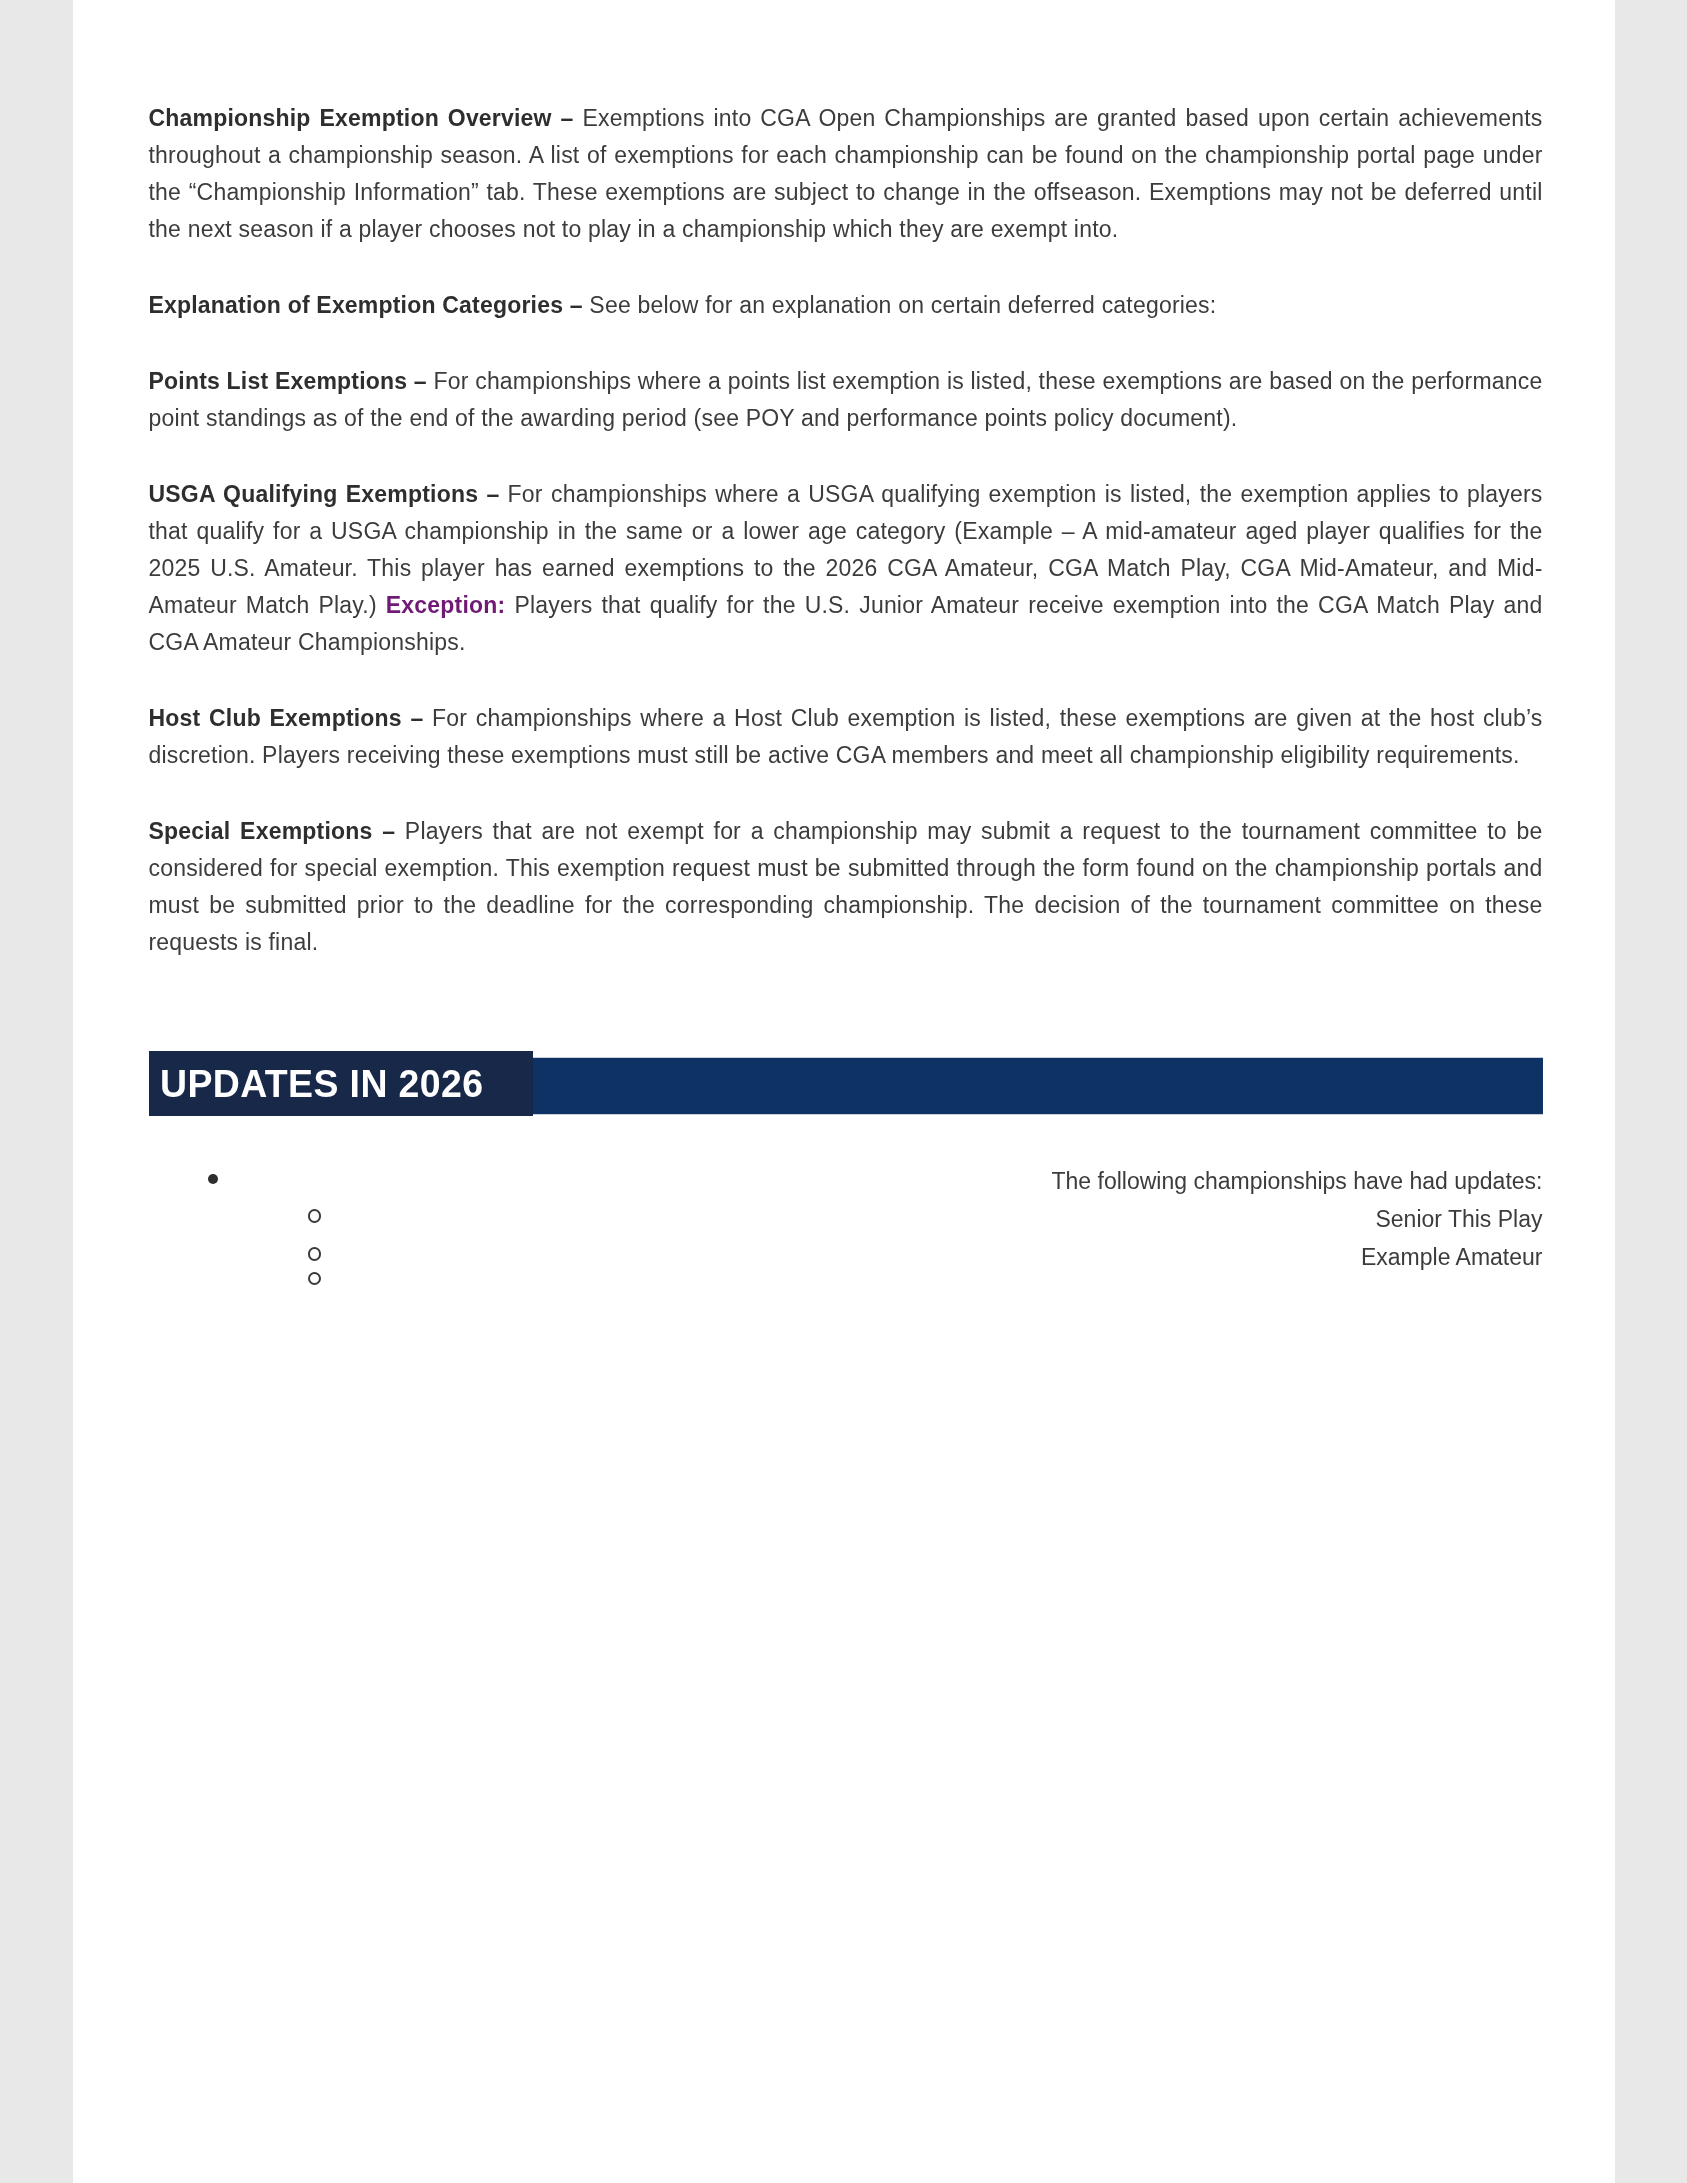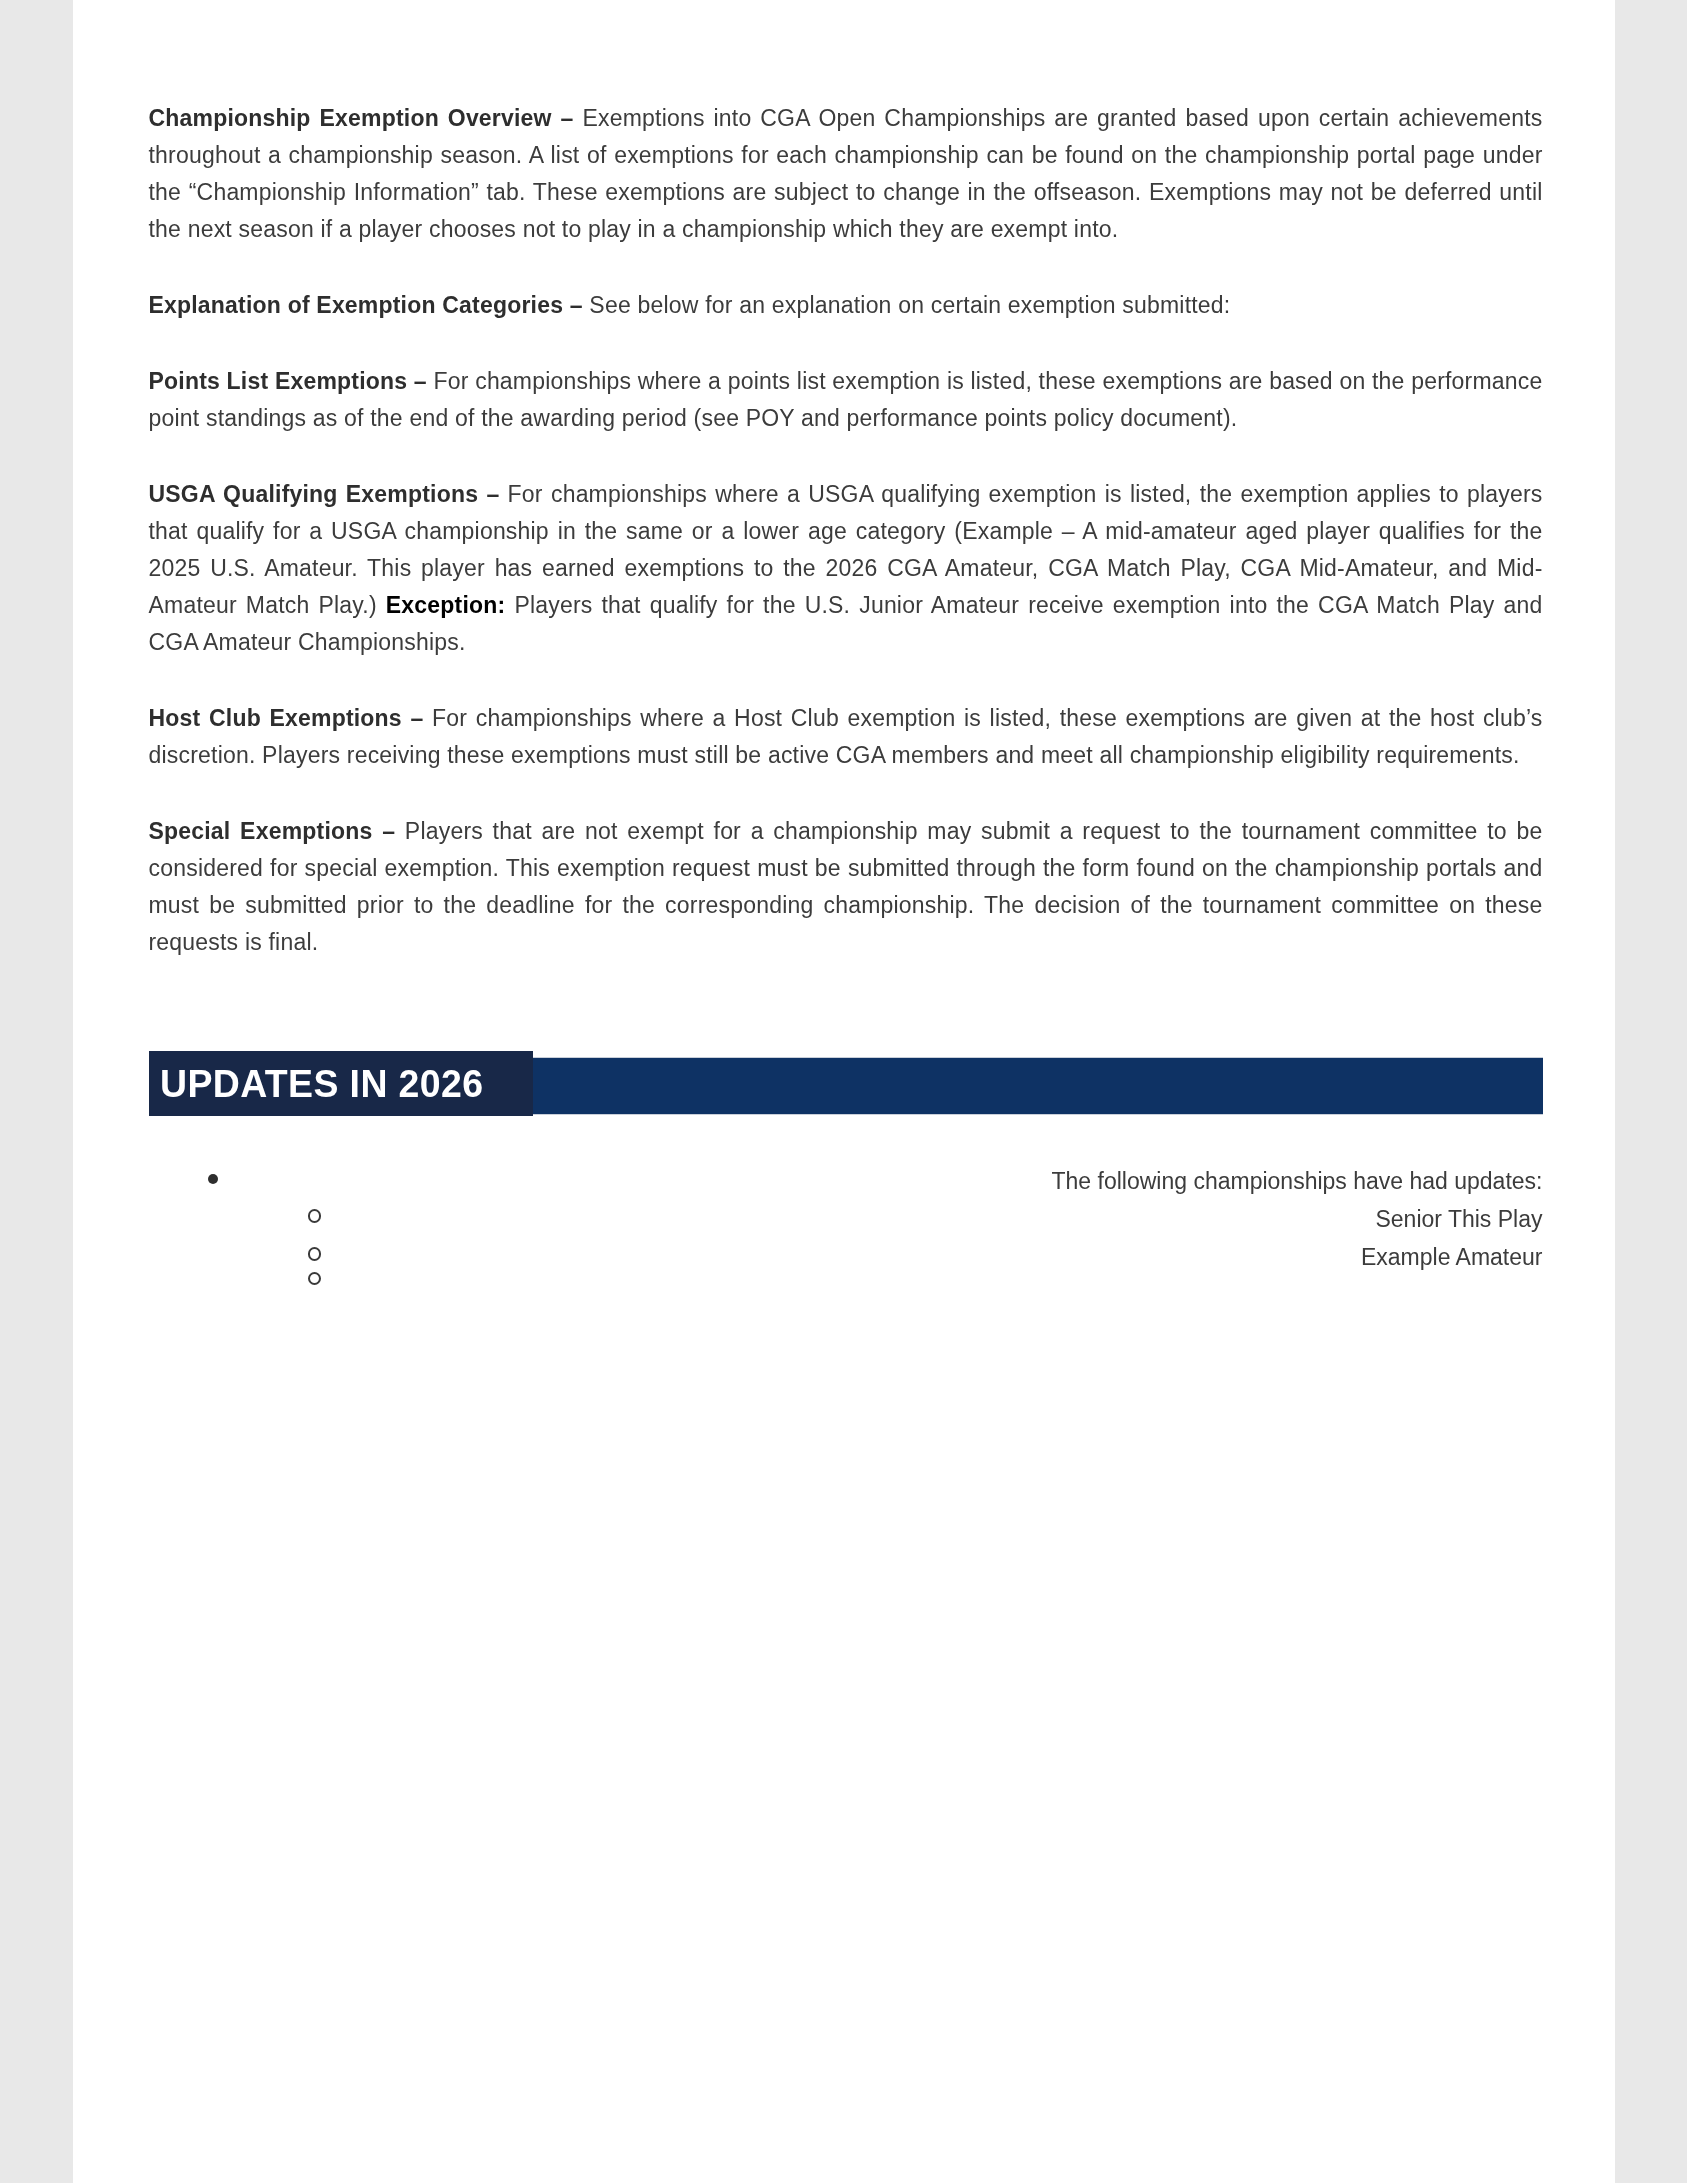--- a/index.html
+++ b/index.html
@@ -22,21 +22,21 @@
     text-align:justify;
     margin:0 0 39px 0;
     color:#3c3c3c;
   }
   .doc-paragraph .lead{
     font-weight:700;
     color:#2e2e2e;
   }
   .doc-paragraph .inline-bold{
     font-weight:700;
-    color:#000000;
+    color:#701a75;
   }
   .banner{
     position:relative;
     margin-top:96px;
     height:56px;
     border-top:1.7px solid #c9cfd9;
     border-bottom:1.7px solid #c9cfd9;
   }
   .banner-bar{
     position:absolute;
@@ -101,21 +101,21 @@
   }
   .bullet-text{flex:1 1 auto;}
 </style>
 </head>
 <body>
 
 <div class="page">
 
   <div id="paragraphs-container">
       <p class="doc-paragraph"><span class="lead">Championship Exemption Overview – </span><span class="body-text">Exemptions into CGA Open Championships are granted based upon certain achievements throughout a championship season. A list of exemptions for each championship can be found on the championship portal page under the “Championship Information” tab. These exemptions are subject to change in the offseason. Exemptions may not be deferred until the next season if a player chooses not to play in a championship which they are exempt into.</span></p>
-      <p class="doc-paragraph"><span class="lead">Explanation of Exemption Categories – </span><span class="body-text">See below for an explanation on certain exemption submitted:</span></p>
+      <p class="doc-paragraph"><span class="lead">Explanation of Exemption Categories – </span><span class="body-text">See below for an explanation on certain deferred categories:</span></p>
       <p class="doc-paragraph"><span class="lead">Points List Exemptions – </span><span class="body-text">For championships where a points list exemption is listed, these exemptions are based on the performance point standings as of the end of the awarding period (see POY and performance points policy document).</span></p>
       <p class="doc-paragraph"><span class="lead">USGA Qualifying Exemptions – </span><span class="body-text">For championships where a USGA qualifying exemption is listed, the exemption applies to players that qualify for a USGA championship in the same or a lower age category (Example – A mid-amateur aged player qualifies for the 2025 U.S. Amateur. This player has earned exemptions to the 2026 CGA Amateur, CGA Match Play, CGA Mid-Amateur, and Mid-Amateur Match Play.) </span><span class="inline-bold">Exception:</span><span class="body-text"> Players that qualify for the U.S. Junior Amateur receive exemption into the CGA Match Play and CGA Amateur Championships.</span></p>
       <p class="doc-paragraph"><span class="lead">Host Club Exemptions – </span><span class="body-text">For championships where a Host Club exemption is listed, these exemptions are given at the host club’s discretion. Players receiving these exemptions must still be active CGA members and meet all championship eligibility requirements.</span></p>
       <p class="doc-paragraph"><span class="lead">Special Exemptions – </span><span class="body-text">Players that are not exempt for a championship may submit a request to the tournament committee to be considered for special exemption. This exemption request must be submitted through the form found on the championship portals and must be submitted prior to the deadline for the corresponding championship. The decision of the tournament committee on these requests is final.</span></p>
     </div>
 
   <div class="banner">
     <div class="banner-bar" id="banner-bar" style="background: rgb(14, 50, 100);"></div>
     <div class="banner-box" id="banner-box" style="background: rgb(24, 40, 72);">
       <span class="banner-title" style="color: rgb(255, 255, 255);">UPDATES IN 2026</span>

